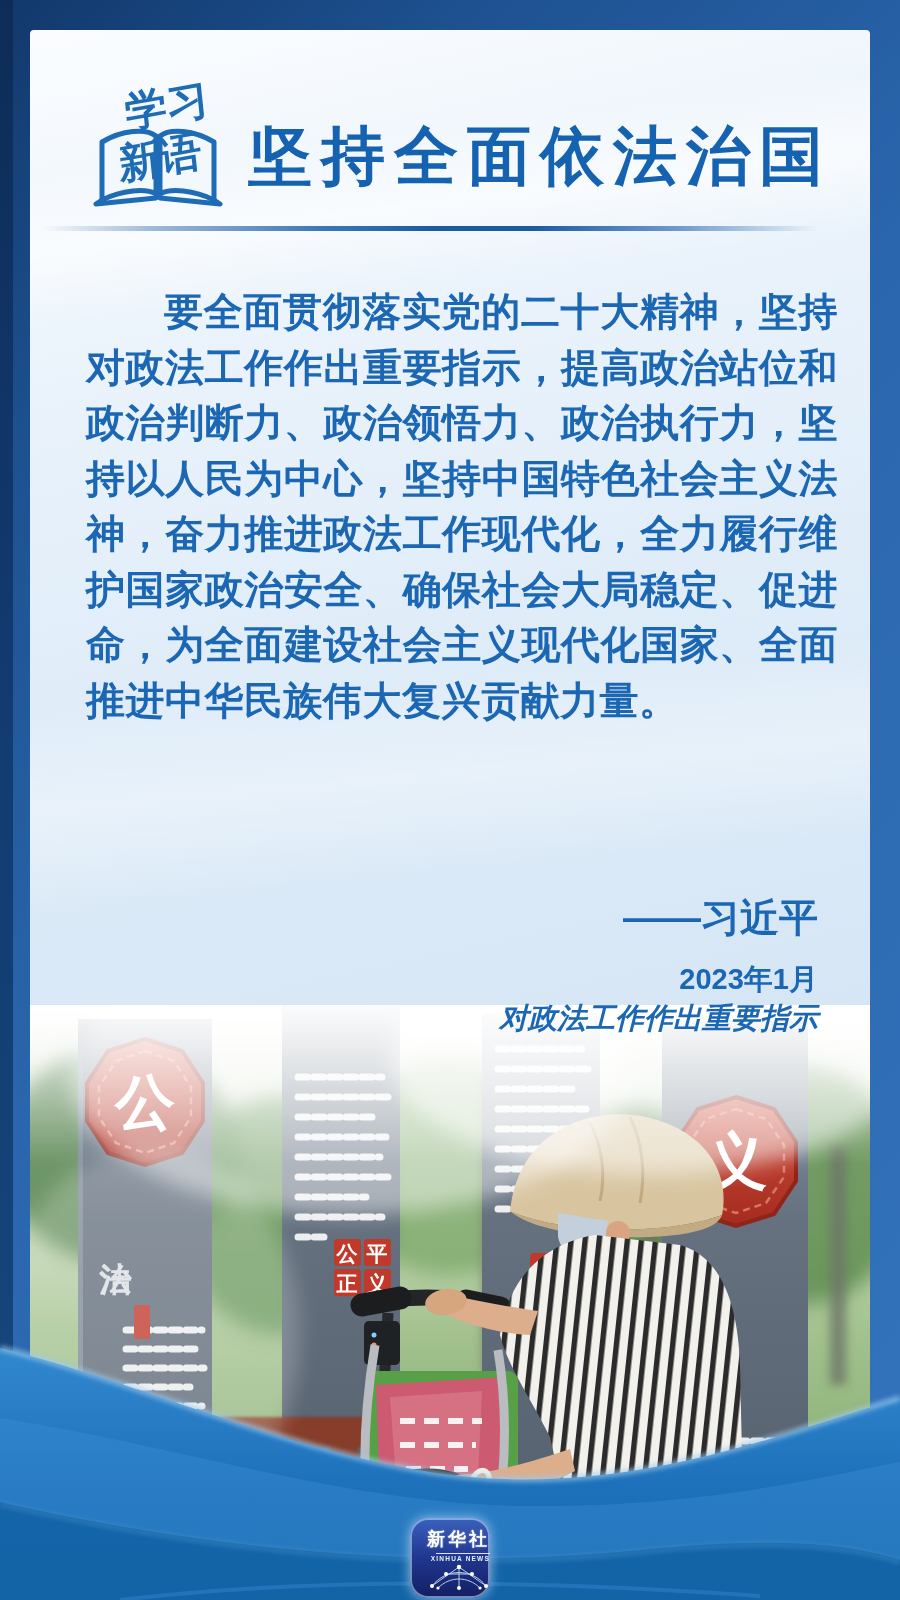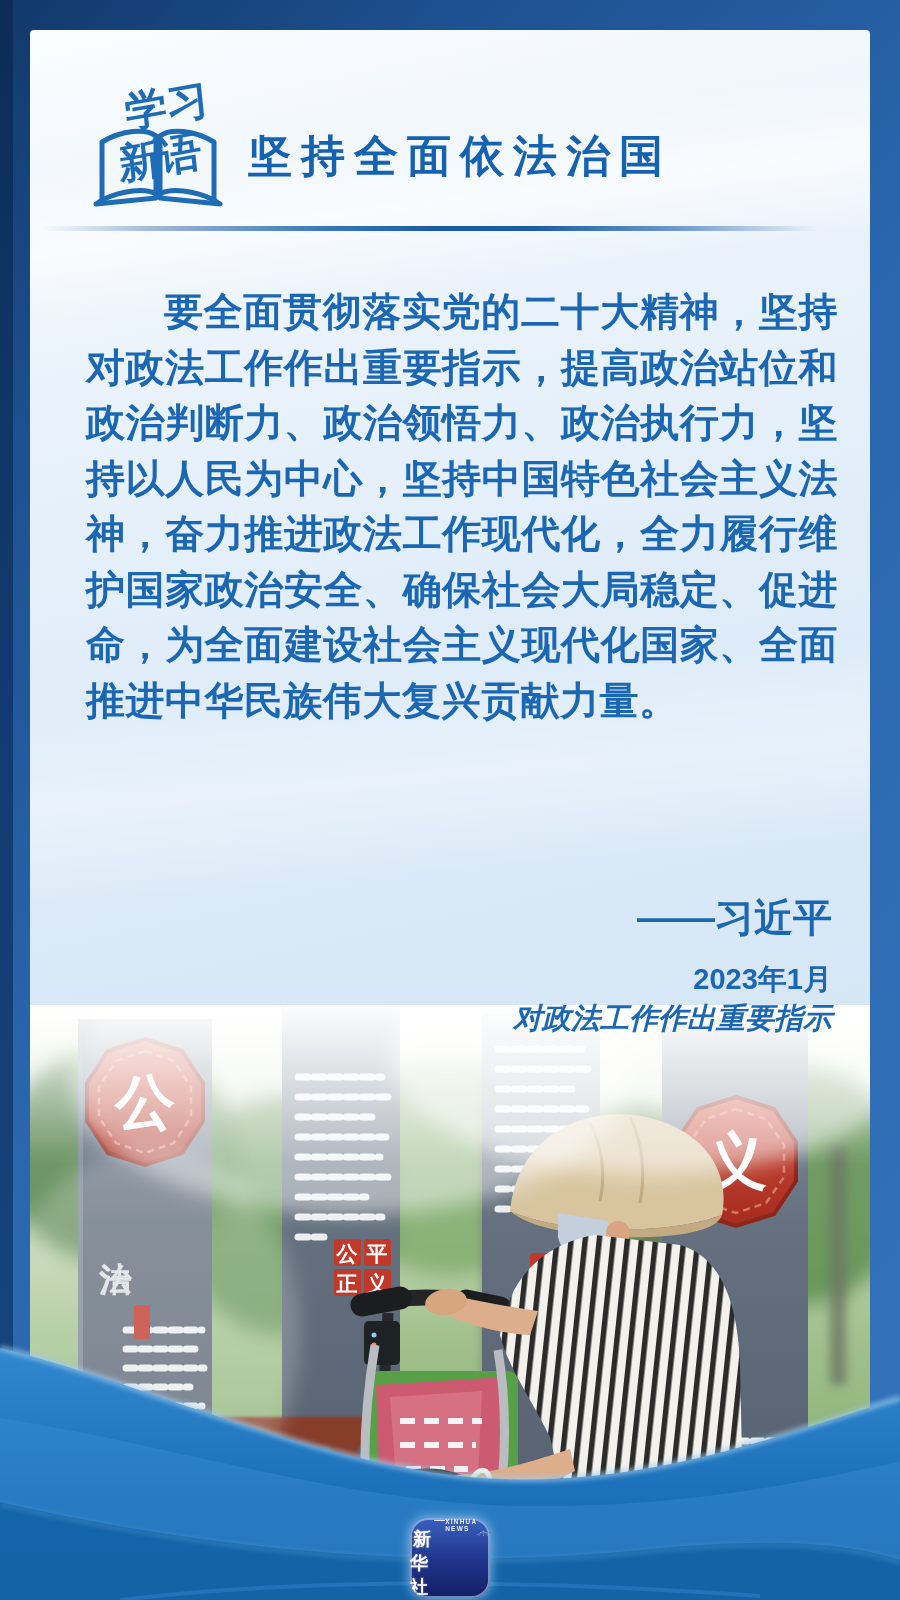--- a/index.html
+++ b/index.html
@@ -17,46 +17,46 @@
   .streak{position:absolute;left:-120px;top:90px;width:1100px;height:160px;
     background:linear-gradient(180deg,rgba(255,255,255,0) 0%,rgba(255,255,255,.65) 50%,rgba(255,255,255,0) 100%);
     transform:rotate(-7deg);}
   .streak2{position:absolute;left:-80px;top:640px;width:1100px;height:200px;
     background:linear-gradient(180deg,rgba(255,255,255,0),rgba(255,255,255,.35),rgba(255,255,255,0));
     transform:rotate(-5deg);}
   
   .header{position:absolute;left:62px;top:42px;right:30px;height:140px;
     display:flex;align-items:center;gap:24px;}
   .logo-book{width:132px;height:132px;flex:0 0 auto;}
-  .page-title{font-size:44px;font-weight:900;color:#1562b1;letter-spacing:9px;
+  .page-title{font-size:64px;font-weight:900;color:#1562b1;letter-spacing:9px;
     white-space:nowrap;text-shadow:0 1px 0 rgba(255,255,255,.6);margin-top:28px;}
   .divider{position:absolute;left:12px;right:12px;top:196px;height:5px;
     background:linear-gradient(90deg,rgba(210,224,240,0) 0%,#9db7d6 14%,#3c78b8 34%,#1d5aa4 48%,#1d5aa4 60%,#6f9aca 78%,rgba(230,240,250,.2) 95%,rgba(255,255,255,0) 100%);
     border-radius:3px;}
   
   .quote{position:absolute;left:56px;top:254px;width:752px;color:#1b67b4;
     font-size:39px;font-weight:700;letter-spacing:.5px;}
   .qline{height:55.5px;line-height:55.5px;text-align:justify;text-align-last:justify;white-space:nowrap;}
   .qline:first-child{text-indent:2em;}
   .qline:last-child{text-align-last:left;white-space:normal;}
   
-  .attr{position:absolute;right:38px;top:862px;text-align:right;color:#1b67b4;z-index:3;}
+  .attr{position:absolute;right:52px;top:862px;text-align:right;color:#1b67b4;z-index:3;}
   .attr .author{font-size:39px;font-weight:900;line-height:52px;}
   .attr .date{font-size:29px;font-weight:700;line-height:39px;margin-top:16px;}
   .attr .occasion{font-size:29px;font-weight:700;line-height:39px;font-style:italic;}
   
   .photo{position:absolute;left:0;top:975px;width:840px;height:595px;z-index:2;}
   
   .waves{position:absolute;left:0;top:1290px;width:900px;height:310px;z-index:5;}
   
   .xh-logo{position:absolute;left:410px;top:1518px;width:80px;height:80px;z-index:6;
     border-radius:18px;
     background:linear-gradient(180deg,#3b61bd 0%,#20368f 50%,#131f63 100%);
     box-shadow:0 0 12px rgba(170,210,245,.85), inset 0 0 0 2px rgba(195,225,252,.55);
-    display:flex;flex-direction:row;align-items:flex-start;overflow:hidden;}
+    display:flex;flex-direction:column;align-items:flex-end;overflow:hidden;}
   .xh-cn{color:#fff;font-size:18px;font-weight:700;letter-spacing:3px;margin-top:9px;
     text-indent:3px;text-shadow:0 0 2px rgba(255,255,255,.5);}
   .xh-line{width:54px;height:1px;background:rgba(255,255,255,.85);margin:2px 0 1px;}
   .xh-en{color:#e8f1fb;font-size:6.5px;font-weight:700;letter-spacing:1.2px;}
   .xh-net{margin-top:2px;}
 </style>
 </head>
 <body>
 
 <div class="edge-strip"></div>

